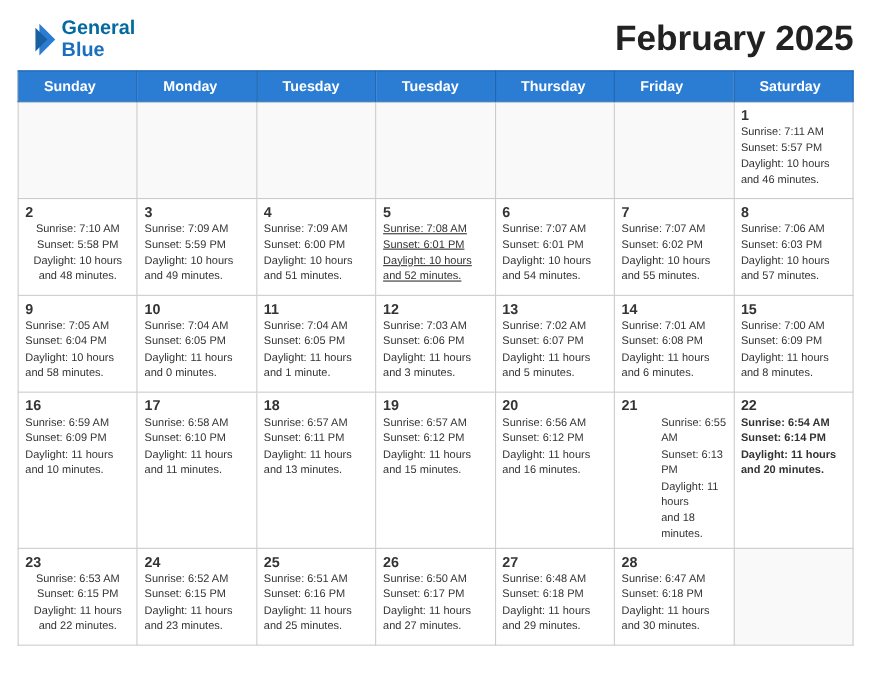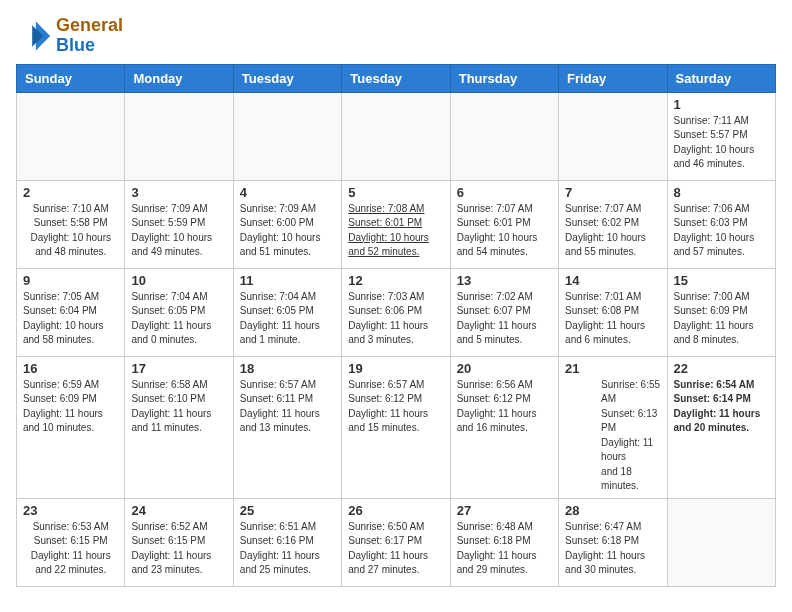--- a/index.html
+++ b/index.html
@@ -19,21 +19,21 @@
     .logo {
       display: flex;
       align-items: center;
       gap: 4px;
     }
     .logo-text {
       font-size: 18px;
       font-weight: bold;
       line-height: 1.1;
     }
-    .logo-text .general { color: #a16207; }
+    .logo-text .general { color: #0369a1; }
     .logo-text .blue { color: #1a6fbf; }
     .logo-icon {
       width: 36px;
       height: 36px;
     }
     .title-block {
       text-align: right;
     }
     .month-year {
       font-size: 32px;
@@ -47,21 +47,21 @@
     .calendar {
       width: 100%;
       border-collapse: collapse;
       border: 1px solid #ccc;
     }
     .calendar th {
       background: #2b7cd3;
       color: #fff;
       font-size: 13px;
       font-weight: bold;
-      padding: 6px 8px;
+      padding: 6px 23px;
       text-align: left;
       border: 1px solid #2266b0;
     }
     .calendar td {
       vertical-align: top;
       border: 1px solid #ccc;
       padding: 4px 6px;
       width: calc(100% / 7);
       min-height: 80px;
       font-size: 10.5px;
@@ -94,20 +94,21 @@
     <svg class="logo-icon" viewBox="0 0 40 40">
       <polygon points="22,4 38,20 22,36" fill="#2b7cd3"></polygon>
       <polygon points="18,8 30,20 18,32" fill="#1a5fa0"></polygon>
     </svg>
     <div class="logo-text">
       <div><span class="general">General</span></div>
       <div><span class="blue">Blue</span></div>
     </div>
   </div>
   <div class="title-block">
+    <div class="month-year">February 2025</div>
   </div>
 </div>
 
 <table class="calendar">
   <thead>
     <tr>
     <th>Sunday</th>
         <th>Monday</th>
         <th>Tuesday</th>
         <th>Tuesday</th>

